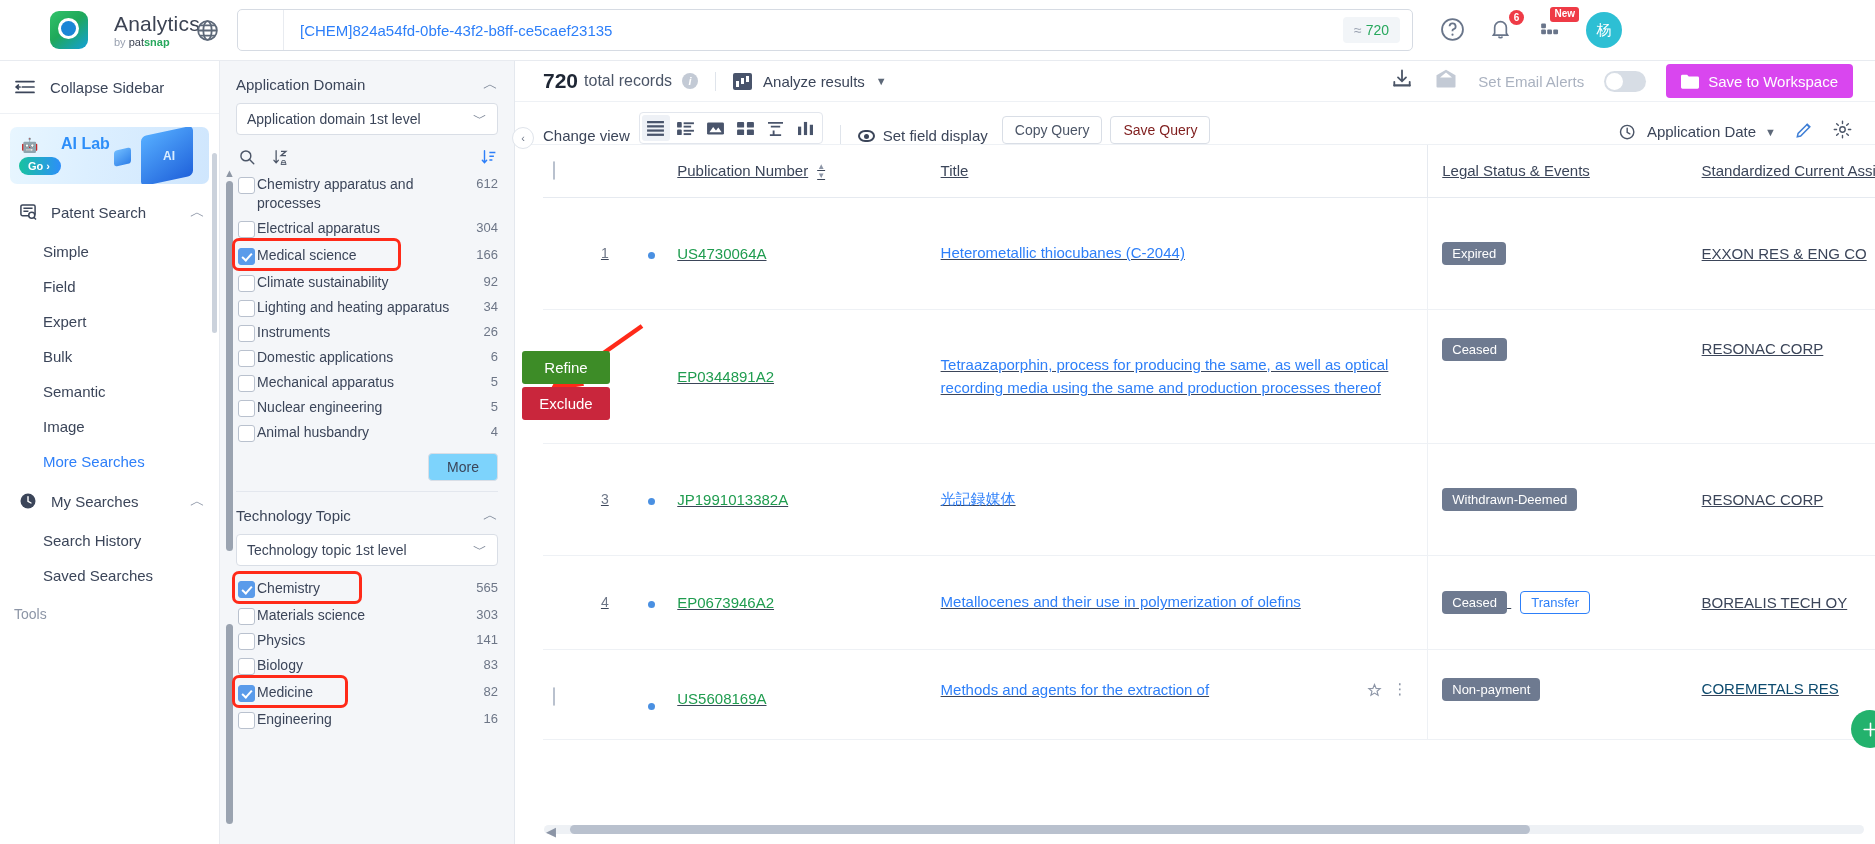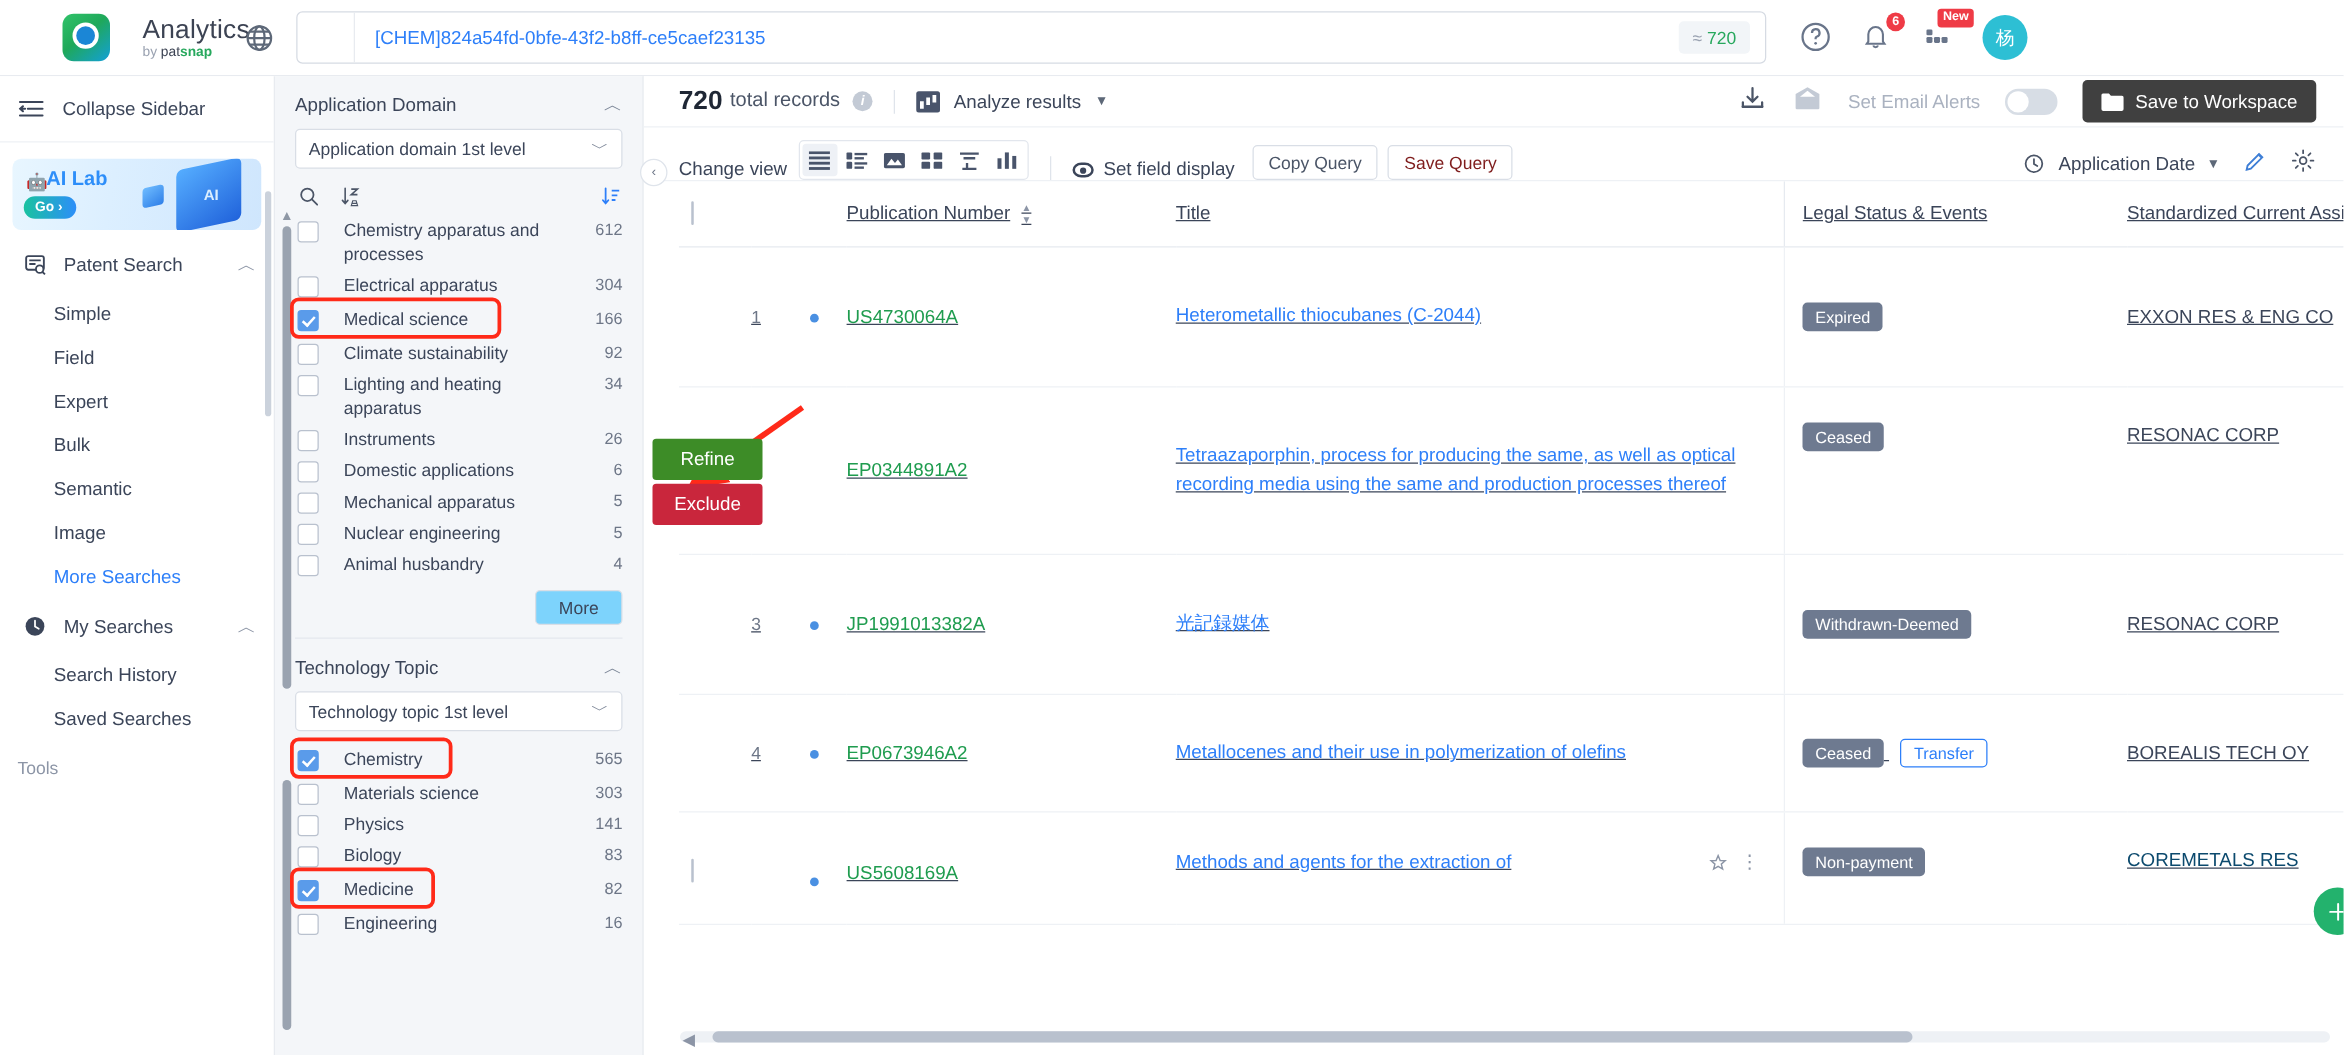--- a/index.html
+++ b/index.html
@@ -80,21 +80,21 @@
   .collapse-row{
     height:53px;display:flex;align-items:center;gap:14px;padding-left:14px;
     border-bottom:1px solid #eef1f5;font-size:15px;color:#3b4559;cursor:pointer;
   }
   .ai-lab{
     margin:13px 10px 6px 10px;height:57px;border-radius:7px;position:relative;
     background:linear-gradient(100deg,#e8f6ff 0%,#dcefff 40%,#cfe6fd 100%);
     overflow:hidden;
   }
   .ai-lab-label{
-    position:absolute;left:27px;top:8px;font-size:16px;color:#2d8ef9;font-weight:bold;
+    position:absolute;left:51px;top:8px;font-size:16px;color:#2d8ef9;font-weight:bold;
   }
   .ai-robot{position:absolute;left:11px;top:10px;font-size:14px;}
   .ai-go{
     position:absolute;left:9px;top:30px;background:linear-gradient(90deg,#19c2a0,#2d8ef9);
     color:#fff;font-size:11px;border-radius:10px;padding:3px 11px 3px 9px;font-weight:bold;
   }
   .ai-cube{
     position:absolute;right:16px;top:4px;width:52px;height:50px;
     background:linear-gradient(150deg,#4aa8ff,#1157d8);
     transform:skewY(-12deg);border-radius:5px;opacity:.92;
@@ -135,21 +135,21 @@
   .filter-select{
     margin:0 16px;height:32px;background:#fff;border:1px solid #d9dee6;border-radius:4px;
     display:flex;align-items:center;padding:0 10px;font-size:14px;color:#3b4559;cursor:pointer;
   }
   .filter-select .chev{margin-left:auto;color:#7d8798;}
   .filter-tools{
     display:flex;align-items:center;gap:16px;padding:13px 16px 6px 18px;color:#4b5567;
   }
   .filter-tools .right{margin-left:auto;color:#2d7ff9;}
   .opt-row{
-    display:flex;align-items:flex-start;gap:20px;padding:3px 16px 3px 18px;
+    display:flex;align-items:flex-start;gap:2px;padding:3px 16px 3px 18px;
     font-size:14px;color:#3b4559;line-height:1.35;position:relative;cursor:pointer;
   }
   .cbx{
     width:17px;height:17px;border:1px solid #b9c1ce;border-radius:3px;background:#fff;
     flex:none;margin-top:2px;position:relative;
   }
   .cbx.on{background:#5a9bea;border-color:#5a9bea;}
   .cbx.on::after{
     content:"";position:absolute;left:5px;top:2px;width:4px;height:8px;
     border:solid #fff;border-width:0 2px 2px 0;transform:rotate(42deg);
@@ -196,21 +196,21 @@
   }
   .head-right{margin-left:auto;display:flex;align-items:center;gap:20px;}
   .email-alerts{font-size:15px;color:#aab2c0;}
   .toggle-pill{
     width:42px;height:21px;border-radius:11px;background:#d7dde5;position:relative;cursor:pointer;
   }
   .toggle-pill::after{
     content:"";position:absolute;left:2px;top:2px;width:17px;height:17px;border-radius:50%;background:#fff;
   }
   .save-ws{
-    background:#404040;color:#fff;border-radius:4px;height:34px;display:flex;align-items:center;
+    background:#d946ef;color:#fff;border-radius:4px;height:34px;display:flex;align-items:center;
     gap:9px;padding:0 15px;font-size:15px;cursor:pointer;
   }
 
   .view-bar{
     height:43px;display:flex;align-items:flex-end;padding:0 22px 0 28px;
     border-bottom:1px solid #eef1f5;
   }
   .view-lbl{font-size:15px;color:#3b4559;margin-right:9px;}
   .view-icons{
     display:flex;align-items:center;gap:2px;border:1px solid #e2e6ed;border-radius:4px;

